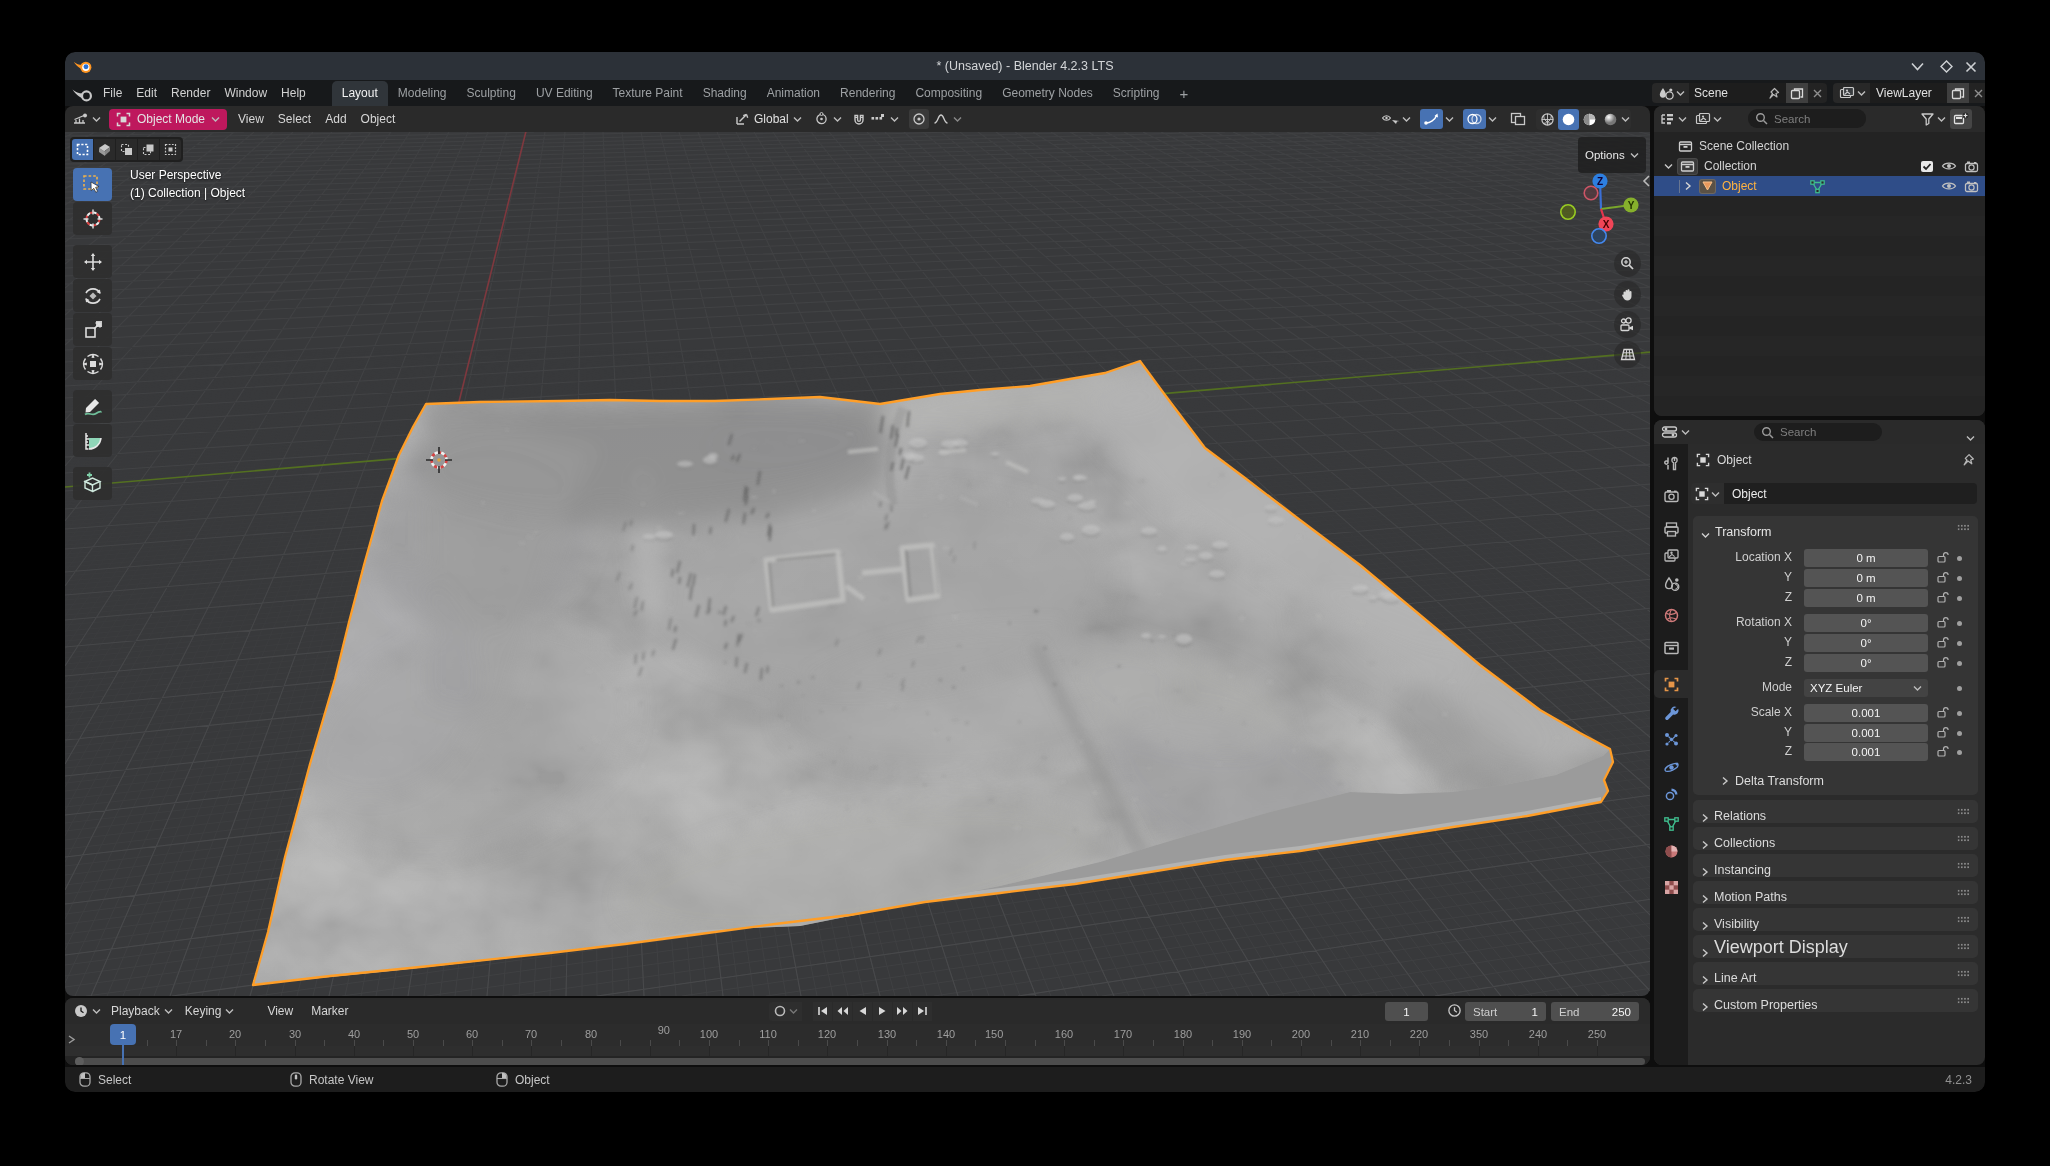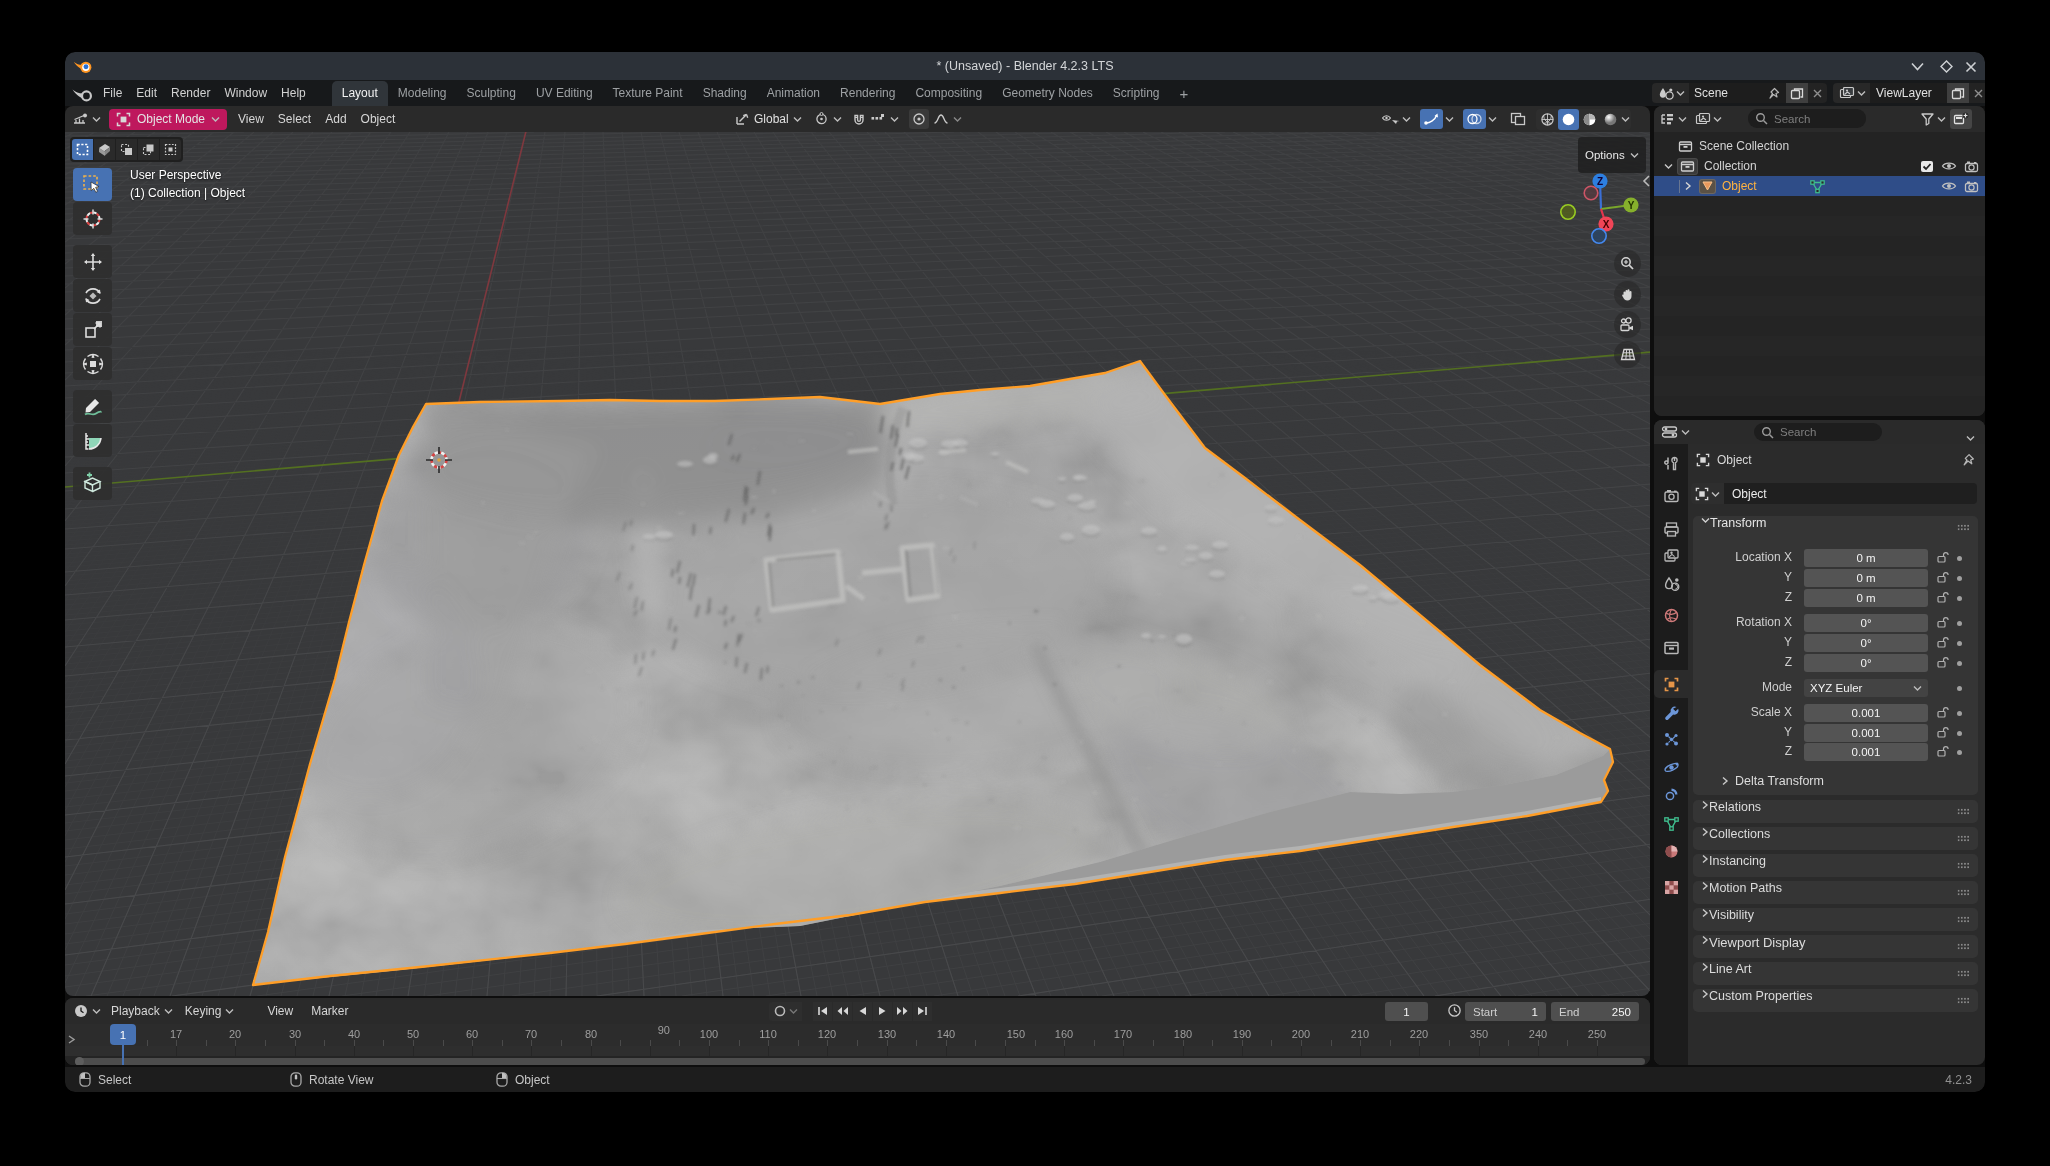--- a/index.html
+++ b/index.html
@@ -4,21 +4,21 @@
 html,body{width:2050px;height:1166px;background:#000;overflow:hidden;font-family:"Liberation Sans",sans-serif;-webkit-font-smoothing:antialiased}
 #win{position:absolute;left:65px;top:52px;width:1920px;height:1040px;background:#0e0e0e;border-radius:10px;overflow:hidden}
 .abs{position:absolute}
 .row{display:flex;align-items:center}
 .menu{font-size:12px;color:#d2d2d2;padding:0 7px}
 .tab{font-size:12px;color:#9da0a3;padding:0 10px;height:25px;display:flex;align-items:center;border-radius:5px 5px 0 0}
 .tab.active{background:#30353a;color:#f2f2f2}
 .hbtn{font-size:12px;color:#d6d6d6;padding:0 7px}
 .field{background:#545454;border-radius:3px;color:#f4f4f4;font-size:11.5px;display:flex;align-items:center;justify-content:center;height:18px}
 .panel{position:absolute;left:39px;width:285px;background:#353535;border-radius:5px;color:#dadada;font-size:12px}
-.phead{display:flex;align-items:flex-start;height:23px;padding-left:8px;}
+.phead{display:flex;align-items:flex-end;height:23px;padding-left:8px;gap:5px}
 .dots8{width:13px;height:7px;opacity:.55;background-image:radial-gradient(#cfcfcf 0.8px,transparent 0.9px);background-size:3.2px 3.5px}
 .lock{width:13px;height:13px}
 .dot5{width:5px;height:5px;border-radius:50%;background:#a0a0a0}
 </style></head><body>
 <div id="win">
 <div class="abs" style="left:0;top:0;width:1920px;height:28px;background:#2c3138;border-radius:10px 10px 0 0">
  <svg class="abs" style="left:9px;top:4px" width="21" height="20" viewBox="0 0 64 54">
    <path fill="#ff9521" d="M2 8 C10 20, 22 26, 34 25 L46 38 C30 44, 12 36, 2 8Z" transform="rotate(-14 24 24)"></path>
    <circle cx="36" cy="31" r="17" fill="#ff9521"></circle>
    <circle cx="36" cy="31" r="11" fill="#ffffff"></circle>
@@ -1296,21 +1296,21 @@
           </svg>
           <span style="font-size:12.5px;color:#dcdcdc">Visibility</span>
           <div class="abs dots8" style="right:8px;top:8px"></div>
         </div>
       </div>
       <div class="panel" style="top:515px;height:23px">
         <div class="phead">
           <svg width="8" height="10" viewBox="0 0 8 10">
             <path d="M2 1.5 L6 5 L2 8.5" stroke="#c9c9c9" stroke-width="1.4" fill="none"></path>
           </svg>
-          <span style="font-size:13px;color:#dcdcdc">Viewport Display</span>
+          <span style="font-size:18px;color:#dcdcdc">Viewport Display</span>
           <div class="abs dots8" style="right:8px;top:8px"></div>
         </div>
       </div>
       <div class="panel" style="top:542px;height:23px">
         <div class="phead">
           <svg width="8" height="10" viewBox="0 0 8 10">
             <path d="M2 1.5 L6 5 L2 8.5" stroke="#c9c9c9" stroke-width="1.4" fill="none"></path>
           </svg>
           <span style="font-size:12.5px;color:#dcdcdc">Line Art</span>
           <div class="abs dots8" style="right:8px;top:8px"></div>
@@ -1407,21 +1407,21 @@
         <div class="abs" style="left:328px;top:4px;width:40px;text-align:center;font-size:11px;color:#9e9e9e">50</div>
         <div class="abs" style="left:387px;top:4px;width:40px;text-align:center;font-size:11px;color:#9e9e9e">60</div>
         <div class="abs" style="left:446px;top:4px;width:40px;text-align:center;font-size:11px;color:#9e9e9e">70</div>
         <div class="abs" style="left:506px;top:4px;width:40px;text-align:center;font-size:11px;color:#9e9e9e">80</div>
         <div class="abs" style="left:565px;top:0;width:40px;text-align:right;font-size:11px;color:#9e9e9e">90</div>
         <div class="abs" style="left:624px;top:4px;width:40px;text-align:center;font-size:11px;color:#9e9e9e">100</div>
         <div class="abs" style="left:683px;top:4px;width:40px;text-align:center;font-size:11px;color:#9e9e9e">110</div>
         <div class="abs" style="left:742px;top:4px;width:40px;text-align:center;font-size:11px;color:#9e9e9e">120</div>
         <div class="abs" style="left:802px;top:4px;width:40px;text-align:center;font-size:11px;color:#9e9e9e">130</div>
         <div class="abs" style="left:861px;top:4px;width:40px;text-align:center;font-size:11px;color:#9e9e9e">140</div>
-        <div class="abs" style="left:920px;top:4px;width:40px;text-align:right;font-size:11px;color:#9e9e9e">150</div>
+        <div class="abs" style="left:920px;top:4px;width:40px;text-align:left;font-size:11px;color:#9e9e9e">150</div>
         <div class="abs" style="left:979px;top:4px;width:40px;text-align:center;font-size:11px;color:#9e9e9e">160</div>
         <div class="abs" style="left:1038px;top:4px;width:40px;text-align:center;font-size:11px;color:#9e9e9e">170</div>
         <div class="abs" style="left:1098px;top:4px;width:40px;text-align:center;font-size:11px;color:#9e9e9e">180</div>
         <div class="abs" style="left:1157px;top:4px;width:40px;text-align:center;font-size:11px;color:#9e9e9e">190</div>
         <div class="abs" style="left:1216px;top:4px;width:40px;text-align:center;font-size:11px;color:#9e9e9e">200</div>
         <div class="abs" style="left:1275px;top:4px;width:40px;text-align:center;font-size:11px;color:#9e9e9e">210</div>
         <div class="abs" style="left:1334px;top:4px;width:40px;text-align:center;font-size:11px;color:#9e9e9e">220</div>
         <div class="abs" style="left:1394px;top:4px;width:40px;text-align:center;font-size:11px;color:#9e9e9e">350</div>
         <div class="abs" style="left:1453px;top:4px;width:40px;text-align:center;font-size:11px;color:#9e9e9e">240</div>
         <div class="abs" style="left:1512px;top:4px;width:40px;text-align:center;font-size:11px;color:#9e9e9e">250</div>

